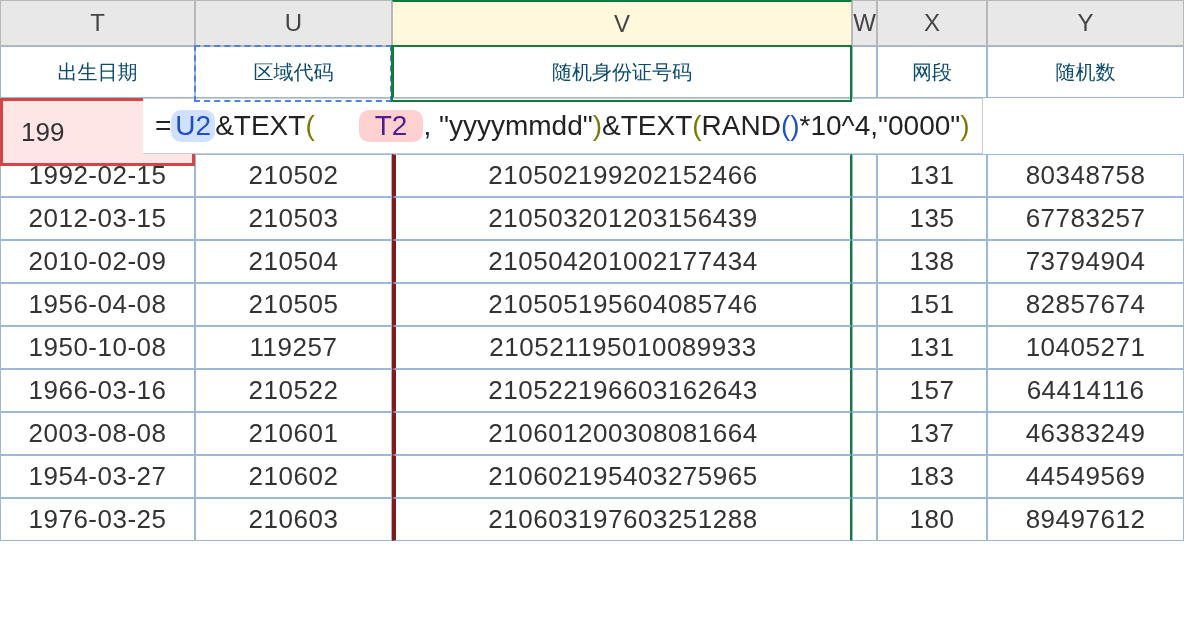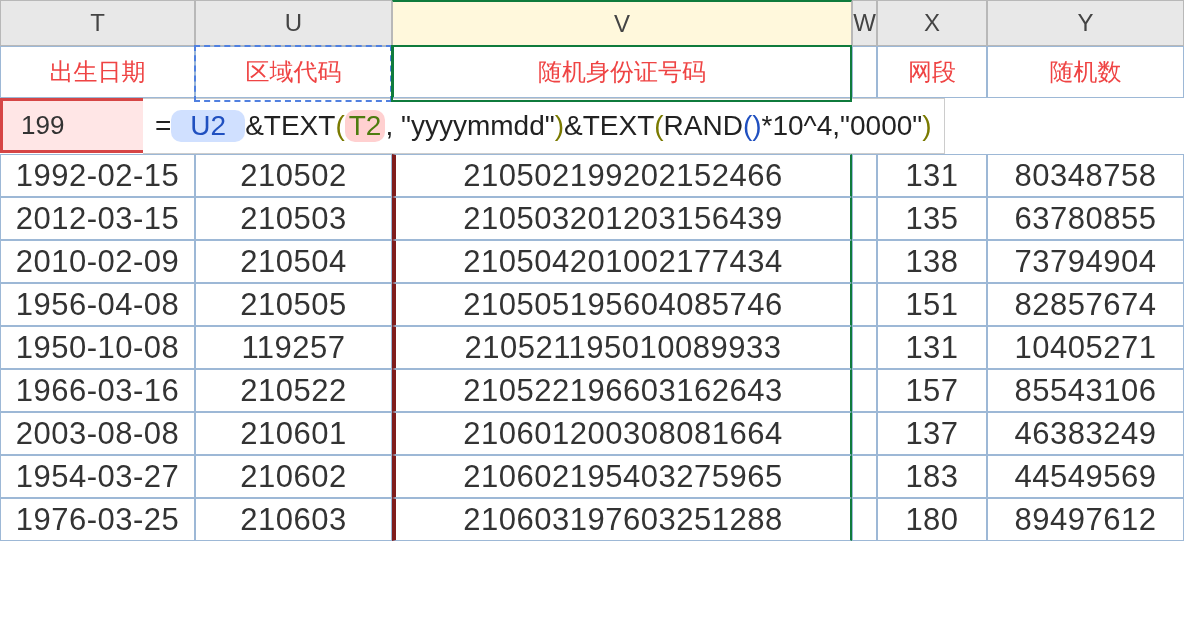--- a/index.html
+++ b/index.html
@@ -33,35 +33,35 @@
     border-top: 2px solid #0f7b3c;
     border-bottom: 1px solid #0f7b3c;
   }
   .title-cell {
     border: 1px solid #9db8d6;
     background: #fff;
     height: 52px;
     display: flex;
     align-items: center;
     justify-content: center;
-    font-size: 24px;
-    color: #ef4444;
+    font-size: 20px;
+    color: #0c4a6e;
   }
   .title-cell.selected-col {
     border-left: 2px solid #0f7b3c;
     border-right: 2px solid #0f7b3c;
   }
   .data-cell {
     border: 1px solid #9db8d6;
     background: #fff;
     height: 43px;
     display: flex;
     align-items: center;
     justify-content: center;
-    font-size: 31px;
+    font-size: 26px;
     color: #333;
     letter-spacing: 0.5px;
   }
   .data-cell.selected-col {
     border-left: 4px solid #7f1d1d;
     border-right: 2px solid #0f7b3c;
   }
   .narrow {
     border: 1px solid #9db8d6;
     background: #fff;
@@ -70,21 +70,21 @@
   
   .formula-row {
     position: relative;
     height: 56px;
   }
   .edit-t {
     position: absolute;
     left: 0;
     top: 0;
     width: 195px;
-    height: 55px;
+    height: 68px;
     border: 3px solid #d64545;
     background: #ffe6e6;
     display: flex;
     align-items: center;
     padding-left: 18px;
     font-size: 26px;
     color: #333;
   }
   .formula-overlay {
     position: absolute;
@@ -96,28 +96,29 @@
     padding: 0 12px;
     font-size: 28px;
     background: #fff;
     white-space: nowrap;
     border: 1px solid #ccc;
     border-left: none;
   }
   .ref-u2 {
     background: #d0e0ff;
     color: #2050c0;
-    padding: 0 19px;
+    padding: 0 4px;
     border-radius: 10px;
   }
   .ref-t2 {
     background: #ffd0d0;
-    color: #4d7c0f;
-    padding: 0 4px;
+    color: #4c1d95;
+    padding: 0 16px;
     border-radius: 10px;
+    margin-left: 44px;
   }
   .paren-blue { color: #2050c0; }
   .paren-olive { color: #7a7a00; }
   .fn { color: #222; }
   .txt { color: #222; }
   
   
   .active-outline {
     position: absolute;
     left: 391px;
@@ -195,21 +196,21 @@
       <div class="data-cell">210502</div>
       <div class="data-cell selected-col">210502199202152466</div>
       <div class="narrow"></div>
       <div class="data-cell">131</div>
       <div class="data-cell">80348758</div>
       <div class="data-cell">2012-03-15</div>
       <div class="data-cell">210503</div>
       <div class="data-cell selected-col">210503201203156439</div>
       <div class="narrow"></div>
       <div class="data-cell">135</div>
-      <div class="data-cell">63780855</div>
+      <div class="data-cell">67783257</div>
       <div class="data-cell">2010-02-09</div>
       <div class="data-cell">210504</div>
       <div class="data-cell selected-col">210504201002177434</div>
       <div class="narrow"></div>
       <div class="data-cell">138</div>
       <div class="data-cell">73794904</div>
       <div class="data-cell">1956-04-08</div>
       <div class="data-cell">210505</div>
       <div class="data-cell selected-col">210505195604085746</div>
       <div class="narrow"></div>
@@ -219,21 +220,21 @@
       <div class="data-cell">119257</div>
       <div class="data-cell selected-col">210521195010089933</div>
       <div class="narrow"></div>
       <div class="data-cell">131</div>
       <div class="data-cell">10405271</div>
       <div class="data-cell">1966-03-16</div>
       <div class="data-cell">210522</div>
       <div class="data-cell selected-col">210522196603162643</div>
       <div class="narrow"></div>
       <div class="data-cell">157</div>
-      <div class="data-cell">85543106</div>
+      <div class="data-cell">64414116</div>
       <div class="data-cell">2003-08-08</div>
       <div class="data-cell">210601</div>
       <div class="data-cell selected-col">210601200308081664</div>
       <div class="narrow"></div>
       <div class="data-cell">137</div>
       <div class="data-cell">46383249</div>
       <div class="data-cell">1954-03-27</div>
       <div class="data-cell">210602</div>
       <div class="data-cell selected-col">210602195403275965</div>
       <div class="narrow"></div>

